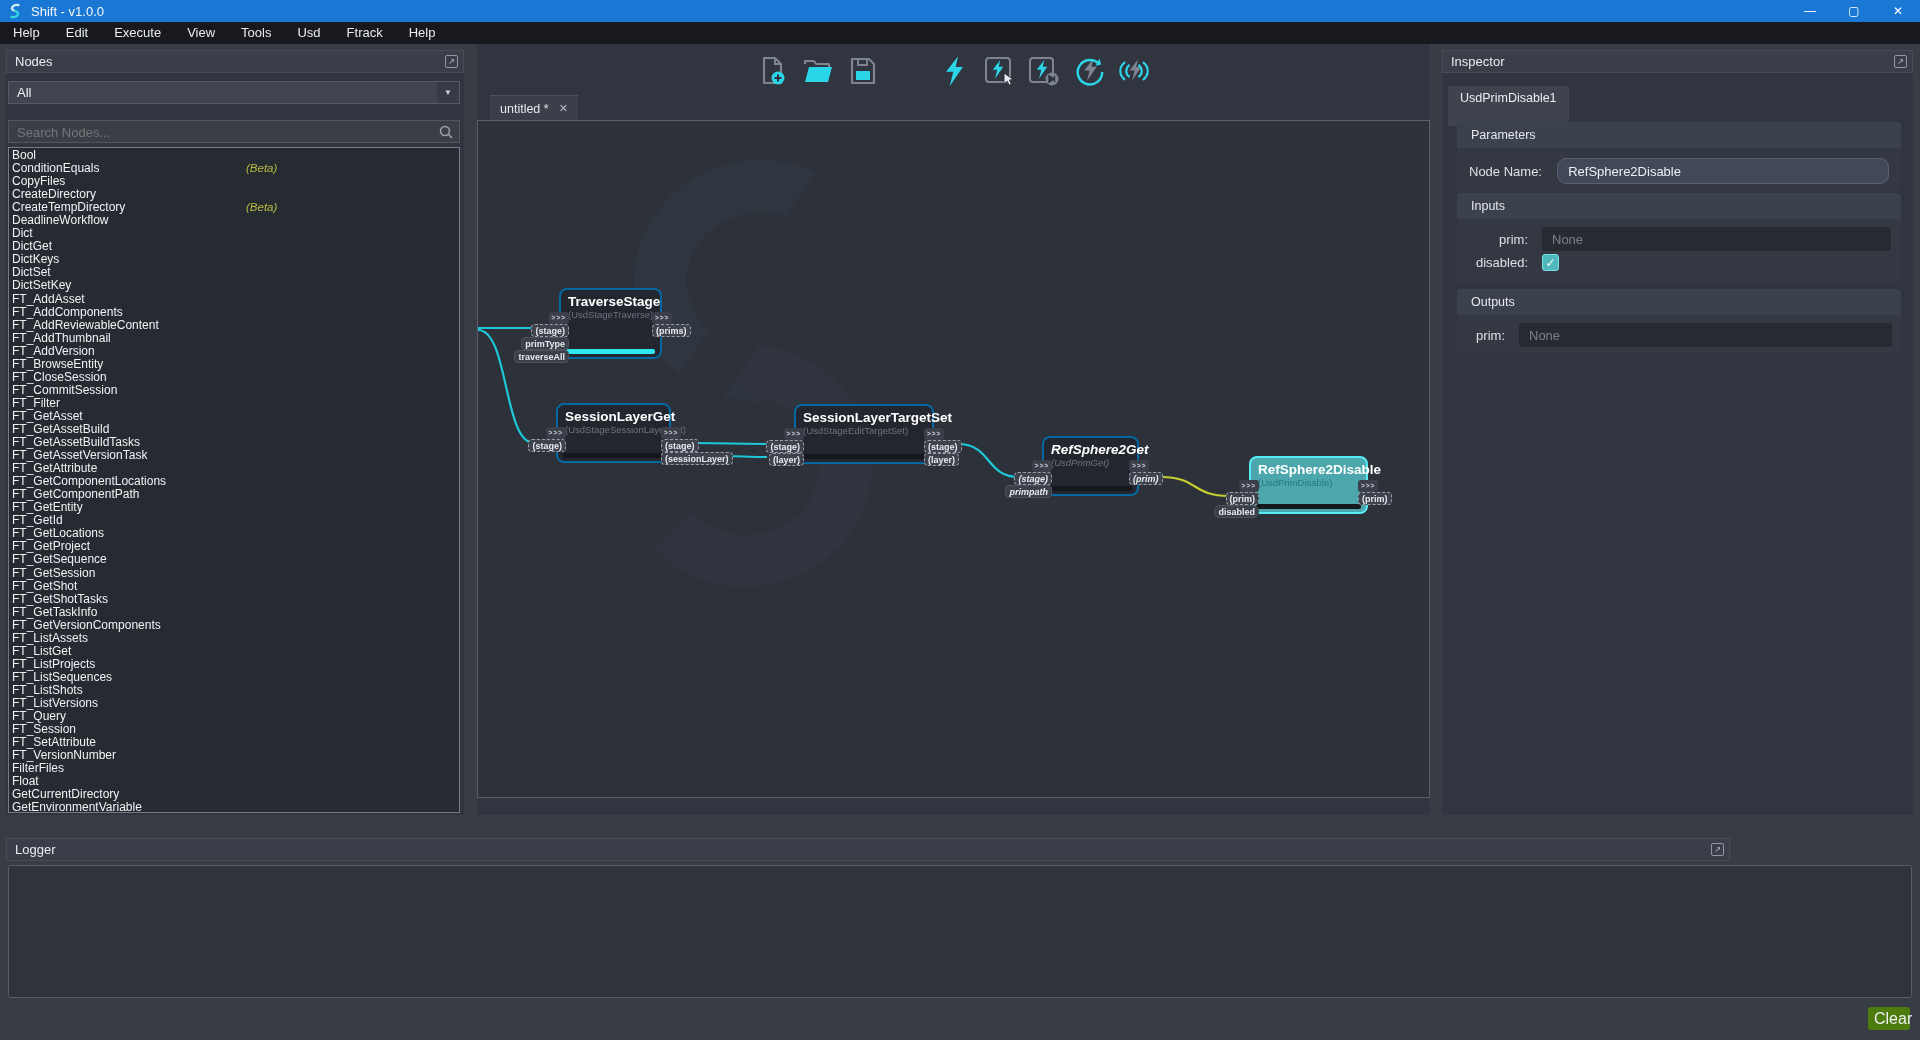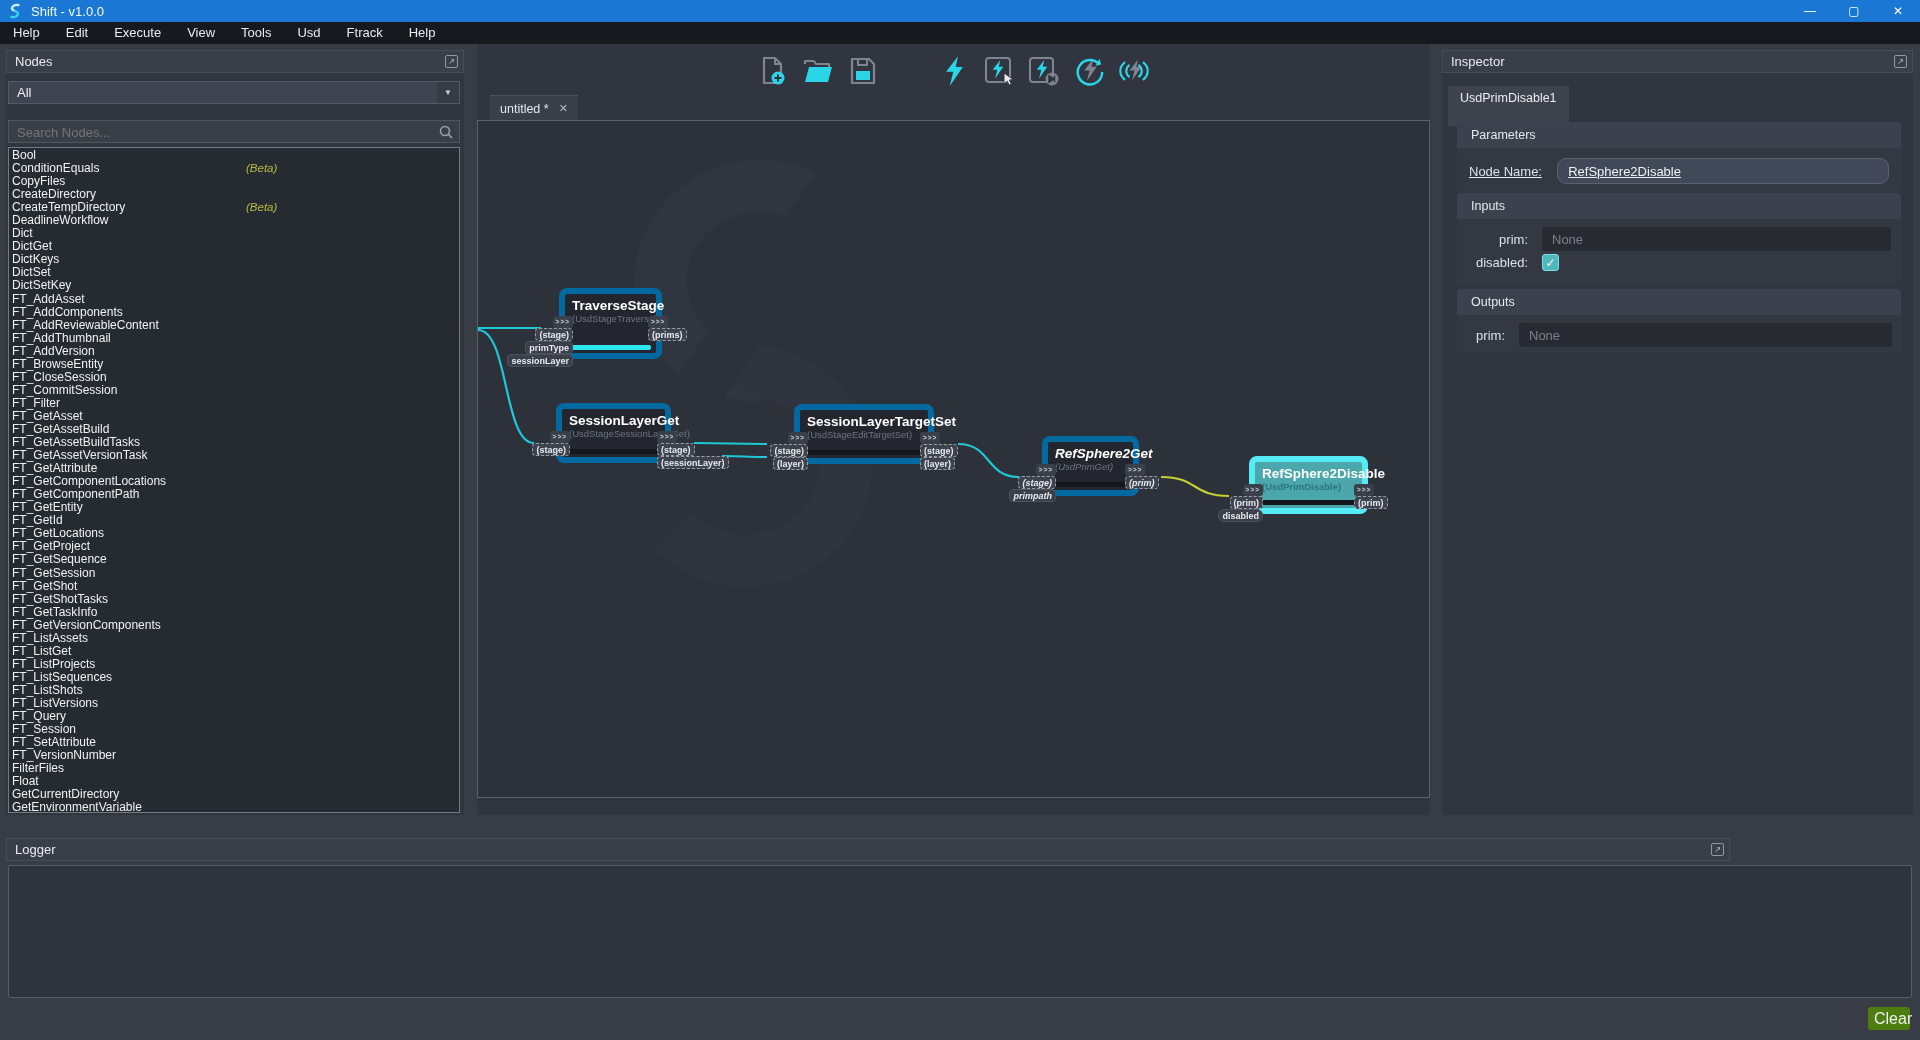--- a/index.html
+++ b/index.html
@@ -39,25 +39,25 @@
   .toolbar{position:absolute;left:0;top:5px;width:953px;height:44px;display:flex;align-items:center;justify-content:center;gap:13px;}
   .tool-btn{width:32px;height:32px;display:flex;align-items:center;justify-content:center;}
   .tool-gap{width:33px;}
   .tabbar{position:absolute;left:0;top:51px;width:953px;height:25px;}
   .tab{position:absolute;left:13px;top:0;height:25px;background:#3a3f49;display:flex;align-items:center;
        padding:0 10px;font-size:12.5px;color:#e4e7ec;gap:10px;border-top:1px solid #4a4f58;}
   .tab .close{font-size:11px;color:#b7bcc4;font-weight:bold;}
   .canvas{position:absolute;left:0;top:76px;width:953px;height:678px;background:#2d313a;border:1px solid #5a5f68;box-sizing:border-box;overflow:hidden;}
   .watermark{position:absolute;left:100px;top:20px;opacity:0.55;}
   .wires{position:absolute;left:0;top:0;pointer-events:none;}
-  .gnode{position:absolute;background:#23262e;border:6px solid #0369a1;border-radius:8px;box-sizing:border-box;}
+  .gnode{position:absolute;background:#23262e;border:2px solid #0369a1;border-radius:8px;box-sizing:border-box;}
   .gnode.selected{background:#4ba7ac;border-color:#55ecf6;}
   .gnode .ntitle{font-size:13.5px;font-weight:bold;color:#fff;margin:4px 0 0 7px;white-space:nowrap;}
   .gnode .nsub{font-size:9.5px;color:#6d7380;margin:0 0 0 7px;white-space:nowrap;}
-  .gnode.selected .nsub{color:#2b7680;font-weight:bold;}
+  .gnode.selected .nsub{color:#2b7680;}
   .statusbar{position:absolute;left:5px;right:5px;bottom:3px;height:5px;border-radius:2px;}
   .port{position:absolute;height:13px;line-height:12px;font-size:9px;font-weight:bold;color:#e7eaee;background:#3a3f4a;
         border:1px solid #4d525c;border-radius:4px;padding:0 3px;white-space:nowrap;box-sizing:border-box;}
   .port.connected{border:1px dashed #98a0ab;background:#3d424d;}
   .port.in{right:calc(100% - 8px);}
   .port.out{left:calc(100% - 8px);text-align:right;}
   .port-arrow{position:absolute;top:22px;height:10px;line-height:9px;font-size:6.5px;letter-spacing:1px;color:#c6ccd4;
               background:#3a3f4a;border-radius:3px;padding:1px 3px;font-weight:bold;}
   .port-arrow.in{right:calc(100% - 8px);}
   .port-arrow.out{left:calc(100% - 8px);}
@@ -267,21 +267,21 @@
         <path d="M 683 356 C 720.4 356, 713.6 375, 751 375" stroke="#c7ce2f" stroke-width="2.2" fill="none"></path>
       </svg>
     <div id="gnodes">
         <div class="gnode" style="left: 81px; top: 167px; width: 103px; height: 71px;">
           <div class="ntitle">TraverseStage</div>
           <div class="nsub">(UsdStageTraverse)</div>
           <div class="statusbar" style="background: rgb(46, 230, 240);"></div>
           <div class="port-arrow in">&gt;&gt;&gt;</div>
           <div class="port in connected" style="top: 34px;">(stage)</div>
           <div class="port in" style="top: 47px;">primType</div>
-          <div class="port in" style="top: 60px;">sessionLayer</div>
+          <div class="port in" style="top: 60px;">traverseAll</div>
           <div class="port-arrow out">&gt;&gt;&gt;</div>
           <div class="port out connected" style="top: 34px;">(prims)</div>
         </div>
         <div class="gnode" style="left: 78px; top: 282px; width: 115px; height: 60px;">
           <div class="ntitle">SessionLayerGet</div>
           <div class="nsub">(UsdStageSessionLayerGet)</div>
           <div class="statusbar" style="background: rgb(21, 23, 28);"></div>
           <div class="port-arrow in">&gt;&gt;&gt;</div>
           <div class="port in connected" style="top: 34px;">(stage)</div>
           <div class="port-arrow out">&gt;&gt;&gt;</div>
@@ -325,21 +325,21 @@
 
 <div class="panel" id="inspector">
   <div class="panel-header">
     <span>Inspector</span>
     <span class="float-ico">↗</span>
   </div>
   <div class="insp-tab">UsdPrimDisable1</div>
 
   <div class="section sec-params">
     <div class="section-header">Parameters</div>
-    <div class="form-row" style="left:12px;top:36px;width:420px;text-decoration:underline;">
+    <div class="form-row" style="left:12px;top:36px;width:420px;">
       <span class="flabel" style="width:78px;text-align:left;">Node Name:</span>
       <input class="name-input" style="margin-left: 12px; width: 339px;" value="RefSphere2Disable">
     </div>
   </div>
 
   <div class="section sec-inputs">
     <div class="section-header">Inputs</div>
     <div class="form-row" style="left:0;top:34px;width:444px;">
       <span class="flabel" style="width:71px;">prim:</span>
       <input class="none-input" style="margin-left: 14px; width: 349px;" value="None">

